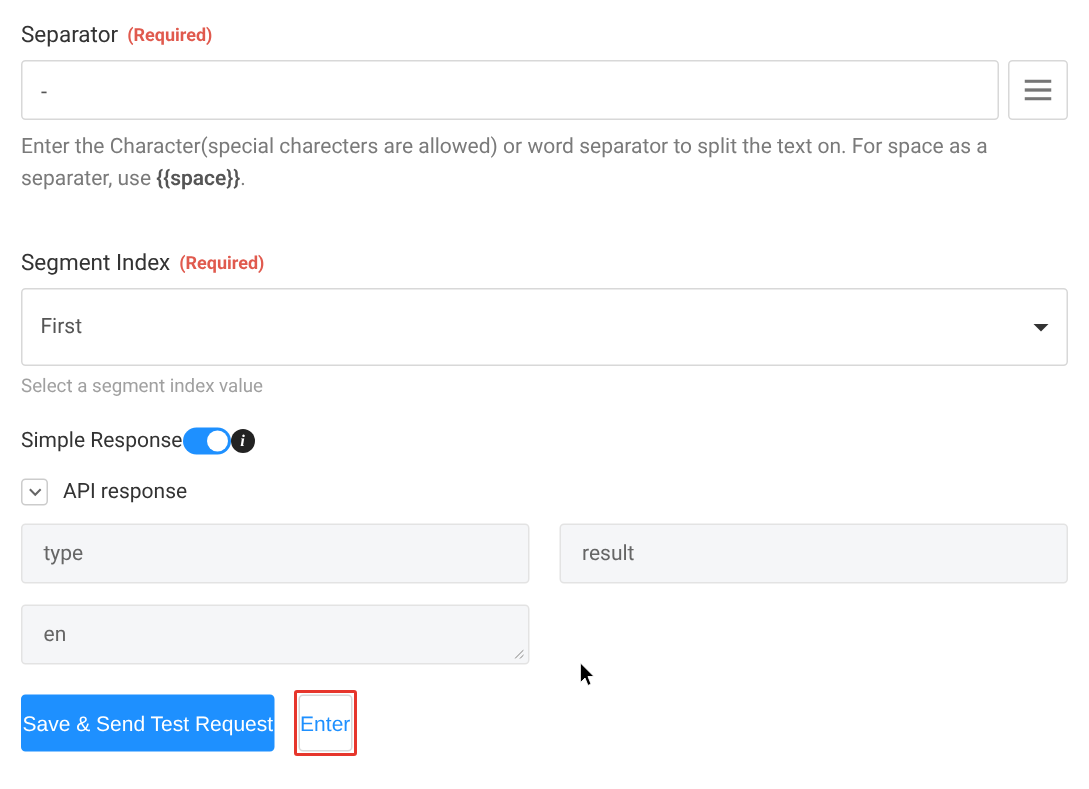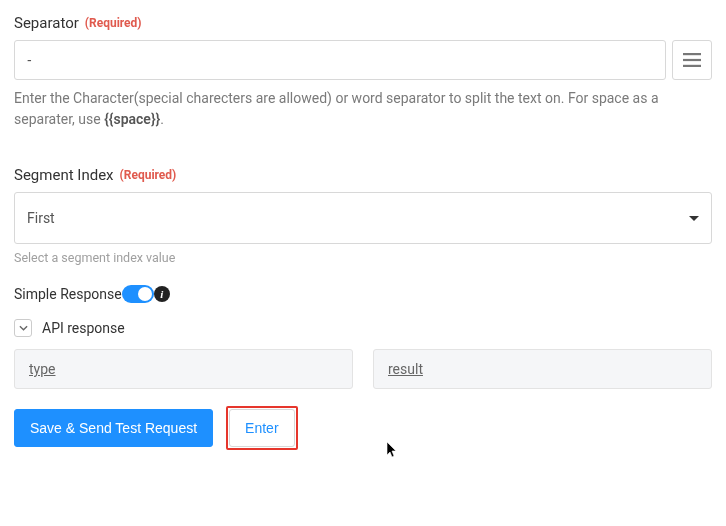--- a/index.html
+++ b/index.html
@@ -139,36 +139,35 @@
       border: 1px solid #e3e3e3;
       background: #f5f6f8;
       border-radius: 3px;
       padding: 11px 14px;
       font-size: 14px;
       color: #666;
       min-height: 40px;
       display: flex;
       align-items: center;
       position: relative;
-      text-decoration: underline;
     }
     .kv-cell.val::after {
       content: "";
       position: absolute;
       right: 3px;
       bottom: 3px;
       width: 6px;
       height: 6px;
       background: linear-gradient(135deg, transparent 50%, #bbb 50%, #bbb 60%, transparent 60%, transparent 75%, #bbb 75%, #bbb 85%, transparent 85%);
     }
     .button-row { display: flex; gap: 16px; margin-top: 14px; }
     .btn {
       border-radius: 3px;
       height: 38px;
-      padding: 0 15px;
+      padding: 0 0;
       font-size: 14px;
       cursor: pointer;
       display: flex;
       align-items: center;
       justify-content: center;
     }
     .btn-primary {
       background: #1e90ff;
       border: 1px solid #1e90ff;
       color: #fff;
@@ -244,20 +243,23 @@
   <span class="collapse-title">API response</span>
 </div>
 
 <div class="kv-grid">
   <div class="kv-cell">
       <span>type</span>
     </div>
   <div class="kv-cell">
       <span>result</span>
     </div>
+  <div class="kv-cell val">
+      <span>en</span>
+    </div>
 </div>
 
 <div class="button-row">
   <button class="btn btn-primary">Save &amp; Send Test Request</button>
   <button class="btn btn-secondary">
     <span>Enter</span>
     <span class="save-highlight"></span>
   </button>
 </div>
 

